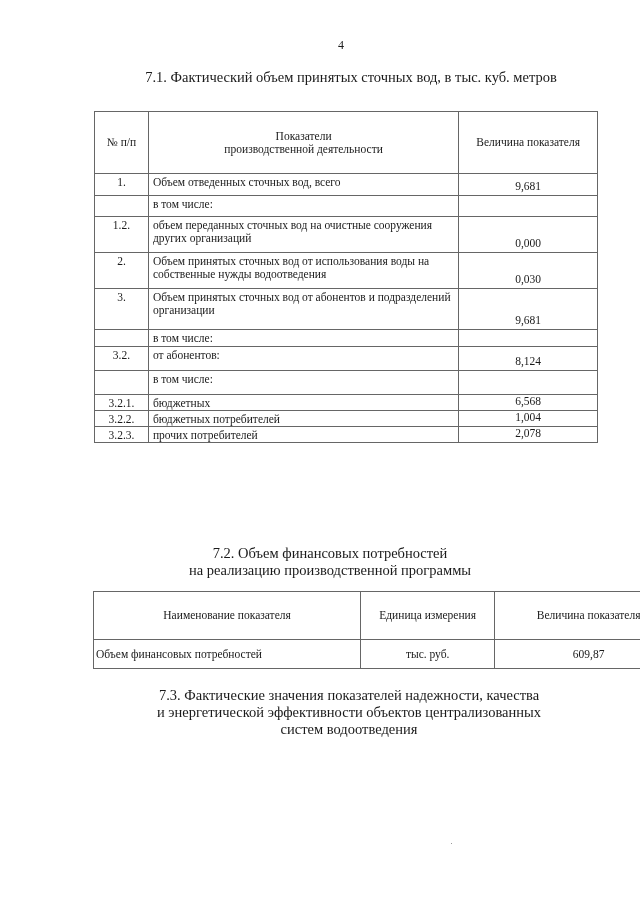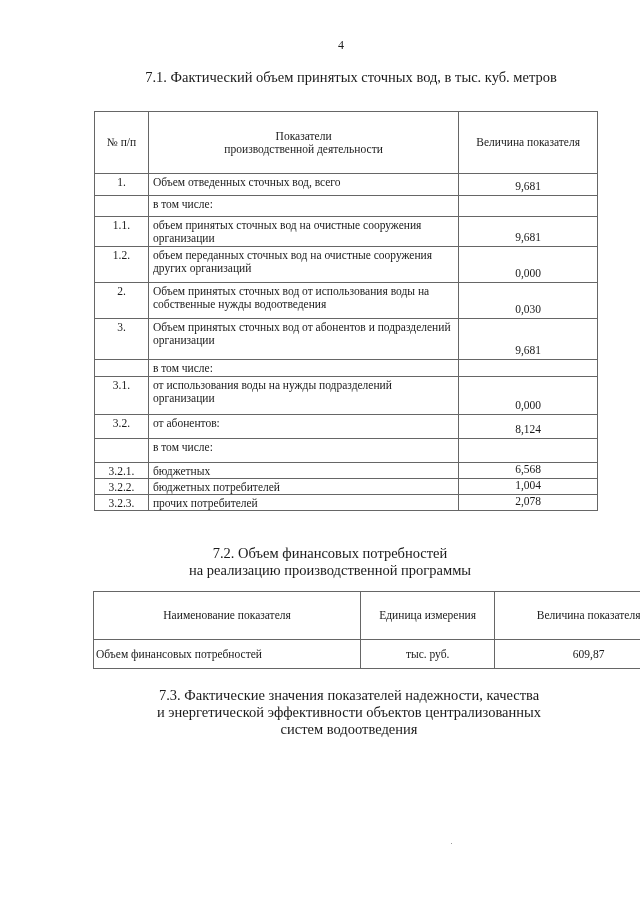--- a/index.html
+++ b/index.html
@@ -56,49 +56,39 @@
     <tr style="height:22px">
       <td class="num">1.</td>
       <td class="label">Объем отведенных сточных вод, всего</td>
       <td class="val">9,681</td>
     </tr>
     <tr style="height:21px">
       <td class="num"></td>
       <td class="label">в том числе:</td>
       <td class="val"></td>
     </tr>
-    <tr style="height:30px">
-      <td class="num">1.1.</td>
-      <td class="label">объем принятых сточных вод на очистные сооружения организации</td>
-      <td class="val">9,681</td>
-    </tr>
     <tr style="height:36px">
       <td class="num">1.2.</td>
       <td class="label">объем переданных сточных вод на очистные сооружения других организаций</td>
       <td class="val">0,000</td>
     </tr>
     <tr style="height:36px">
       <td class="num">2.</td>
       <td class="label">Объем принятых сточных вод от использования воды на собственные нужды водоотведения</td>
       <td class="val">0,030</td>
     </tr>
     <tr style="height:41px">
       <td class="num">3.</td>
       <td class="label">Объем принятых сточных вод от абонентов и подразделений организации</td>
       <td class="val">9,681</td>
     </tr>
     <tr style="height:17px">
       <td class="num"></td>
       <td class="label">в том числе:</td>
       <td class="val"></td>
-    </tr>
-    <tr style="height:38px">
-      <td class="num">3.1.</td>
-      <td class="label">от использования воды на нужды подразделений организации</td>
-      <td class="val">0,000</td>
     </tr>
     <tr style="height:24px">
       <td class="num">3.2.</td>
       <td class="label">от абонентов:</td>
       <td class="val">8,124</td>
     </tr>
     <tr style="height:24px">
       <td class="num"></td>
       <td class="label">в том числе:</td>
       <td class="val"></td>

